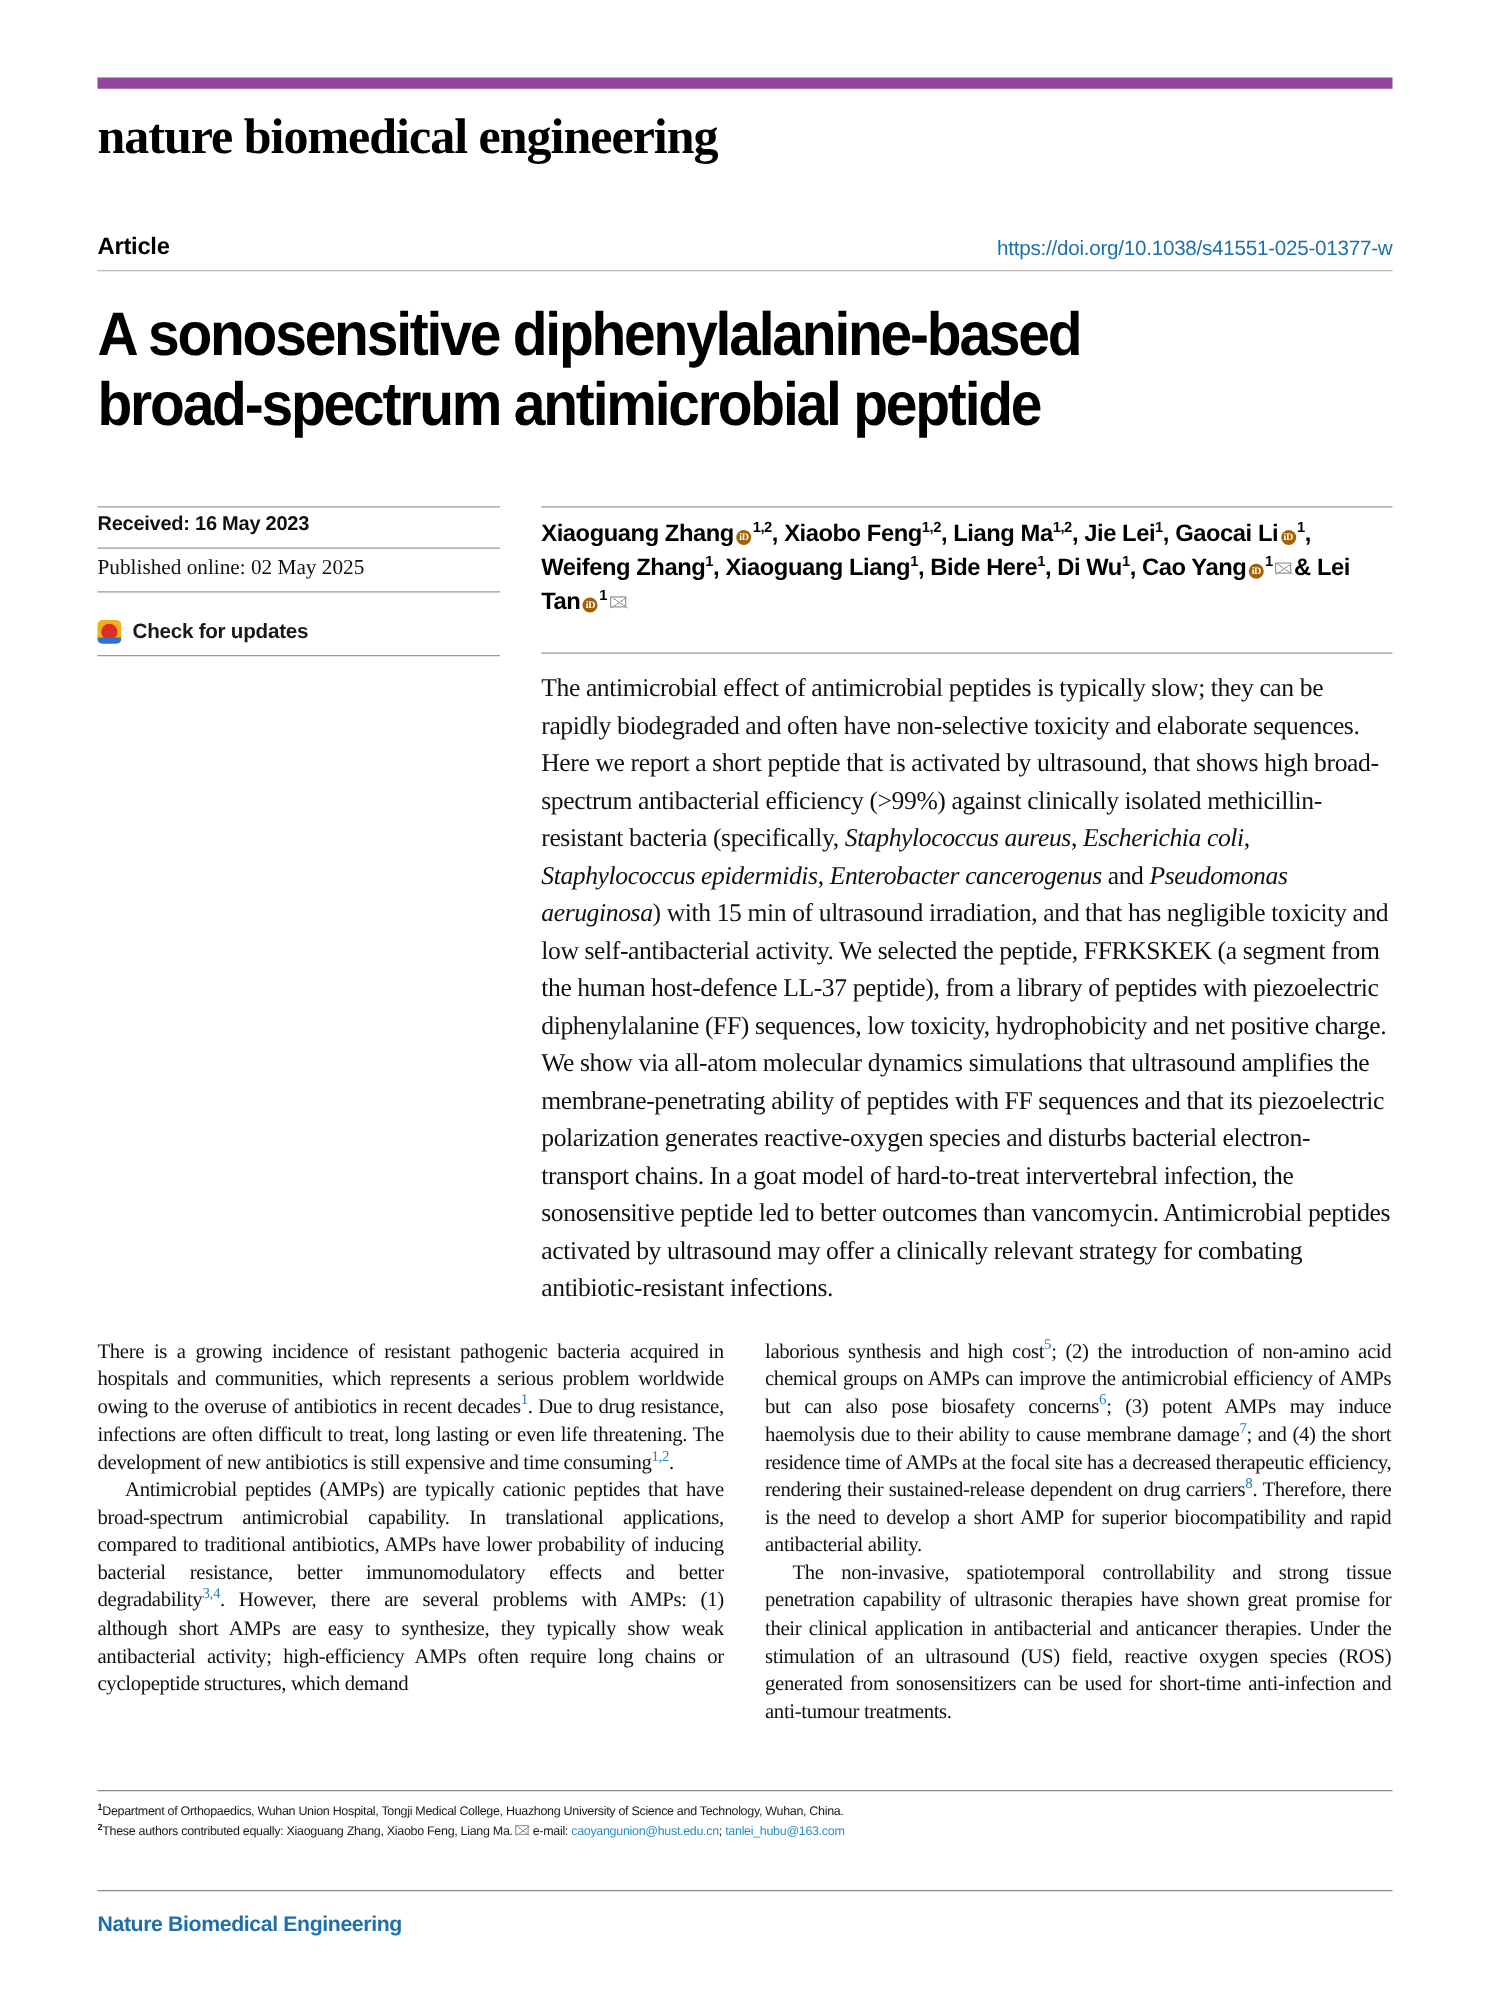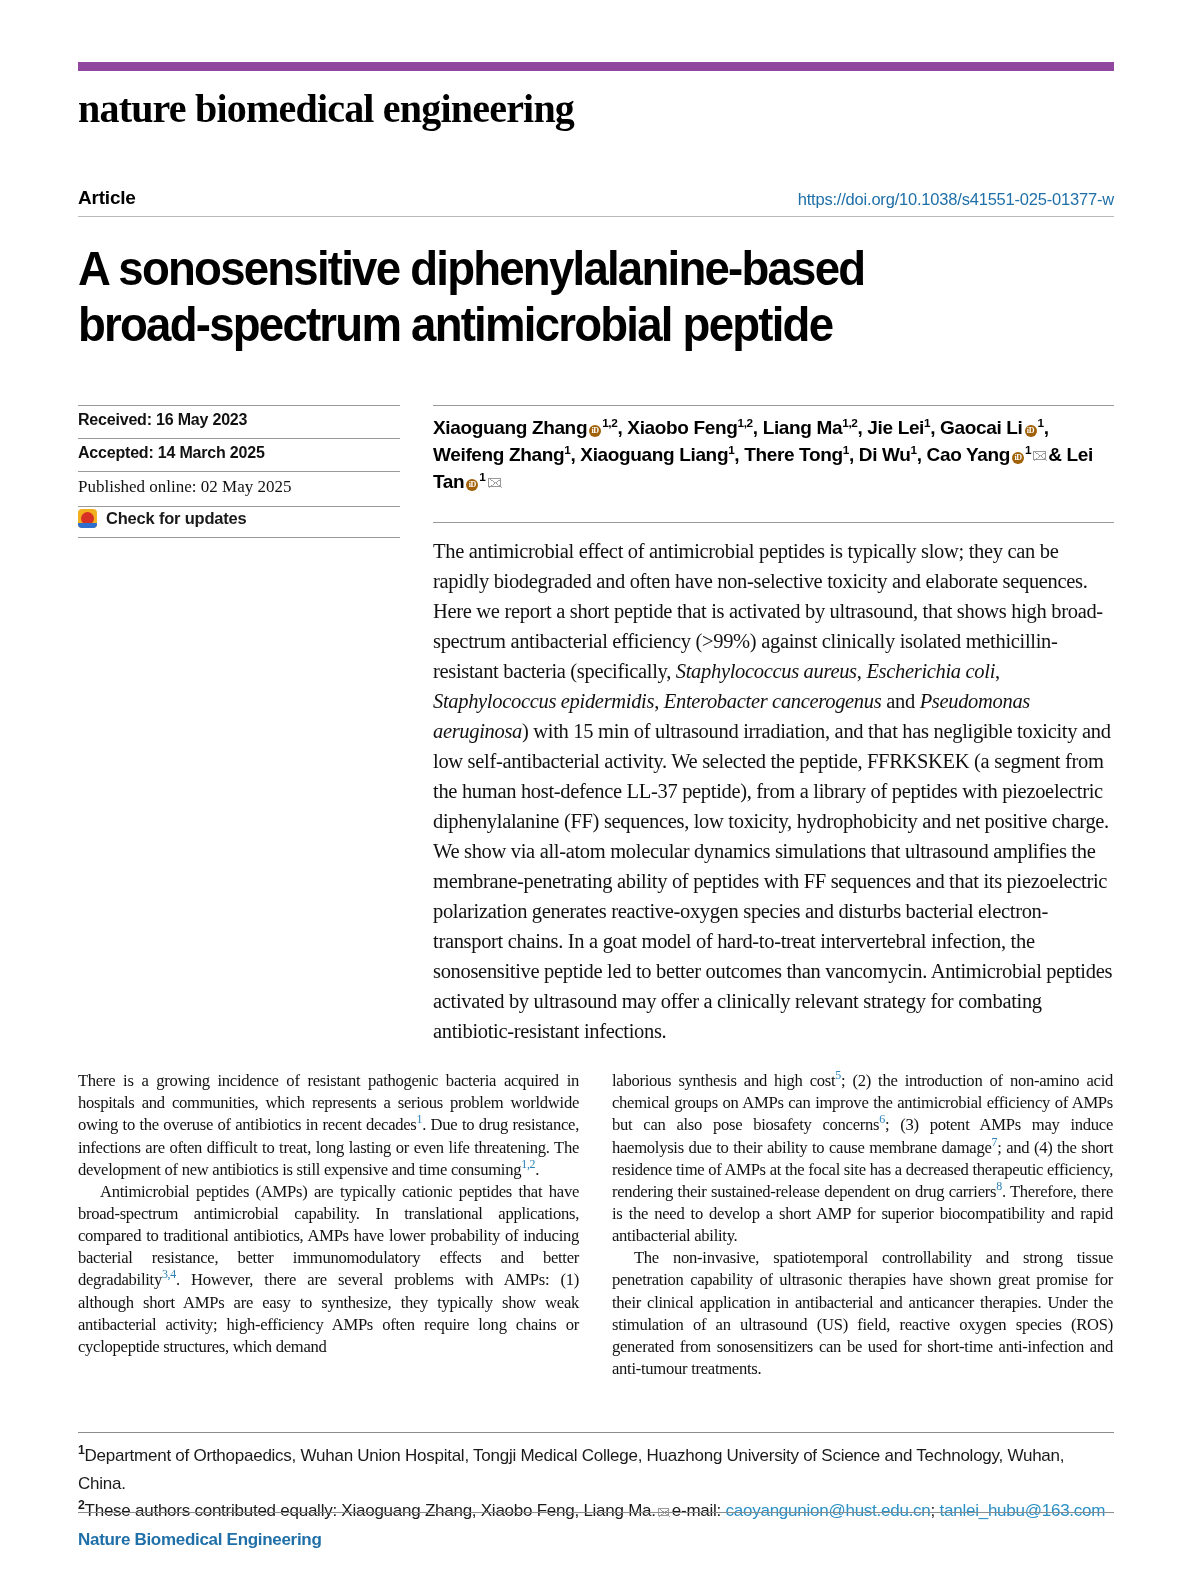--- a/index.html
+++ b/index.html
@@ -97,21 +97,21 @@
     color: #111;
   }
   .meta-row.bold { font-weight: bold; letter-spacing: -0.2px; }
   .meta-row.serif {
     font-family: "Liberation Serif", serif;
     font-weight: normal;
     font-size: 17px;
   }
   .crossmark-row {
     border-top: 1.2px solid #9a9a9a;
-    padding: 2px 0 9px 0;
+    padding: 22px 0 9px 0;
     display: flex;
     align-items: center;
     gap: 9px;
     font-size: 16.5px;
     font-weight: bold;
     letter-spacing: -0.2px;
     border-bottom: 1.2px solid #9a9a9a;
   }
   .crossmark-icon {
     width: 19px; height: 19px;
@@ -213,21 +213,21 @@
   .ref { color: #2a7fb5; font-size: 0.72em; vertical-align: super; line-height: 0; }
 
   
   .footnotes {
     position: absolute;
     left: 78px;
     top: 1432px;
     width: 1036px;
     border-top: 1.2px solid #8c8c8c;
     padding-top: 9px;
-    font-size: 17px;
+    font-size: 10px;
     line-height: 1.62;
     letter-spacing: -0.25px;
     color: #1a1a1a;
   }
   .footnotes sup { font-size: 0.72em; }
   .footnotes a, .mail-link { color: #2a8fc4; text-decoration: none; }
   .env-sm {
     display: inline-block;
     width: 11px; height: 8px;
     border: 1px solid #9a9a9a;
@@ -275,32 +275,31 @@
 
     <div class="title">
       <div>A sonosensitive diphenylalanine-based</div>
       <div>broad-spectrum antimicrobial peptide</div>
     </div>
 
     <div class="headgrid">
 
       <div class="col-left-meta">
         <div class="meta-row bold">Received: 16 May 2023</div>
-        <div class="meta-row bold">Accepted: 14 March 2025</div>
         <div class="meta-row serif">Published online: 02 May 2025</div>
         <div class="crossmark-row">
           <span class="crossmark-icon"></span>
           <span>Check for updates</span>
         </div>
       </div>
 
       <div class="col-right-abs">
         <div class="authors">
           <span>Xiaoguang Zhang</span><span class="orcid">iD</span><sup>1,2</sup><span>, Xiaobo Feng</span><sup>1,2</sup><span>, Liang Ma</span><sup>1,2</sup><span>, Jie Lei</span><sup>1</sup><span>, Gaocai Li</span><span class="orcid">iD</span><sup>1</sup>,
-          <span>Weifeng Zhang</span><sup>1</sup><span>, Xiaoguang Liang</span><sup>1</sup><span>, There Tong</span><sup>1</sup><span>, Di Wu</span><sup>1</sup><span>, Cao Yang</span><span class="orcid">iD</span><sup>1</sup><span class="envelope"></span><span>&amp;</span>
+          <span>Weifeng Zhang</span><sup>1</sup><span>, Xiaoguang Liang</span><sup>1</sup><span>, Bide Here</span><sup>1</sup><span>, Di Wu</span><sup>1</sup><span>, Cao Yang</span><span class="orcid">iD</span><sup>1</sup><span class="envelope"></span><span>&amp;</span>
           <span>Lei Tan</span><span class="orcid">iD</span><sup>1</sup><span class="envelope"></span>
         </div>
 
         <div class="abstract"><span>The antimicrobial effect of antimicrobial peptides is typically slow; they can be rapidly biodegraded and often have non-selective toxicity and elaborate sequences. Here we report a short peptide that is activated by ultrasound, that shows high broad-spectrum antibacterial efficiency (&gt;99%) against clinically isolated methicillin-resistant bacteria (specifically, </span><i>Staphylococcus aureus</i><span>, </span><i>Escherichia coli</i><span>, </span><i>Staphylococcus epidermidis</i><span>, </span><i>Enterobacter cancerogenus</i><span> and </span><i>Pseudomonas aeruginosa</i><span>) with 15 min of ultrasound irradiation, and that has negligible toxicity and low self-antibacterial activity. We selected the peptide, FFRKSKEK (a segment from the human host-defence LL-37 peptide), from a library of peptides with piezoelectric diphenylalanine (FF) sequences, low toxicity, hydrophobicity and net positive charge. We show via all-atom molecular dynamics simulations that ultrasound amplifies the membrane-penetrating ability of peptides with FF sequences and that its piezoelectric polarization generates reactive-oxygen species and disturbs bacterial electron-transport chains. In a goat model of hard-to-treat intervertebral infection, the sonosensitive peptide led to better outcomes than vancomycin. Antimicrobial peptides activated by ultrasound may offer a clinically relevant strategy for combating antibiotic-resistant infections.</span></div>
       </div>
     </div>
 
     <div class="bodygrid">
       <div class="bodycol">
         <p><span>There is a growing incidence of resistant pathogenic bacteria acquired in hospitals and communities, which represents a serious problem worldwide owing to the overuse of antibiotics in recent decades</span><span class="ref">1</span><span>. Due to drug resistance, infections are often difficult to treat, long lasting or even life threatening. The development of new antibiotics is still expensive and time consuming</span><span class="ref">1,2</span><span>.</span></p>

